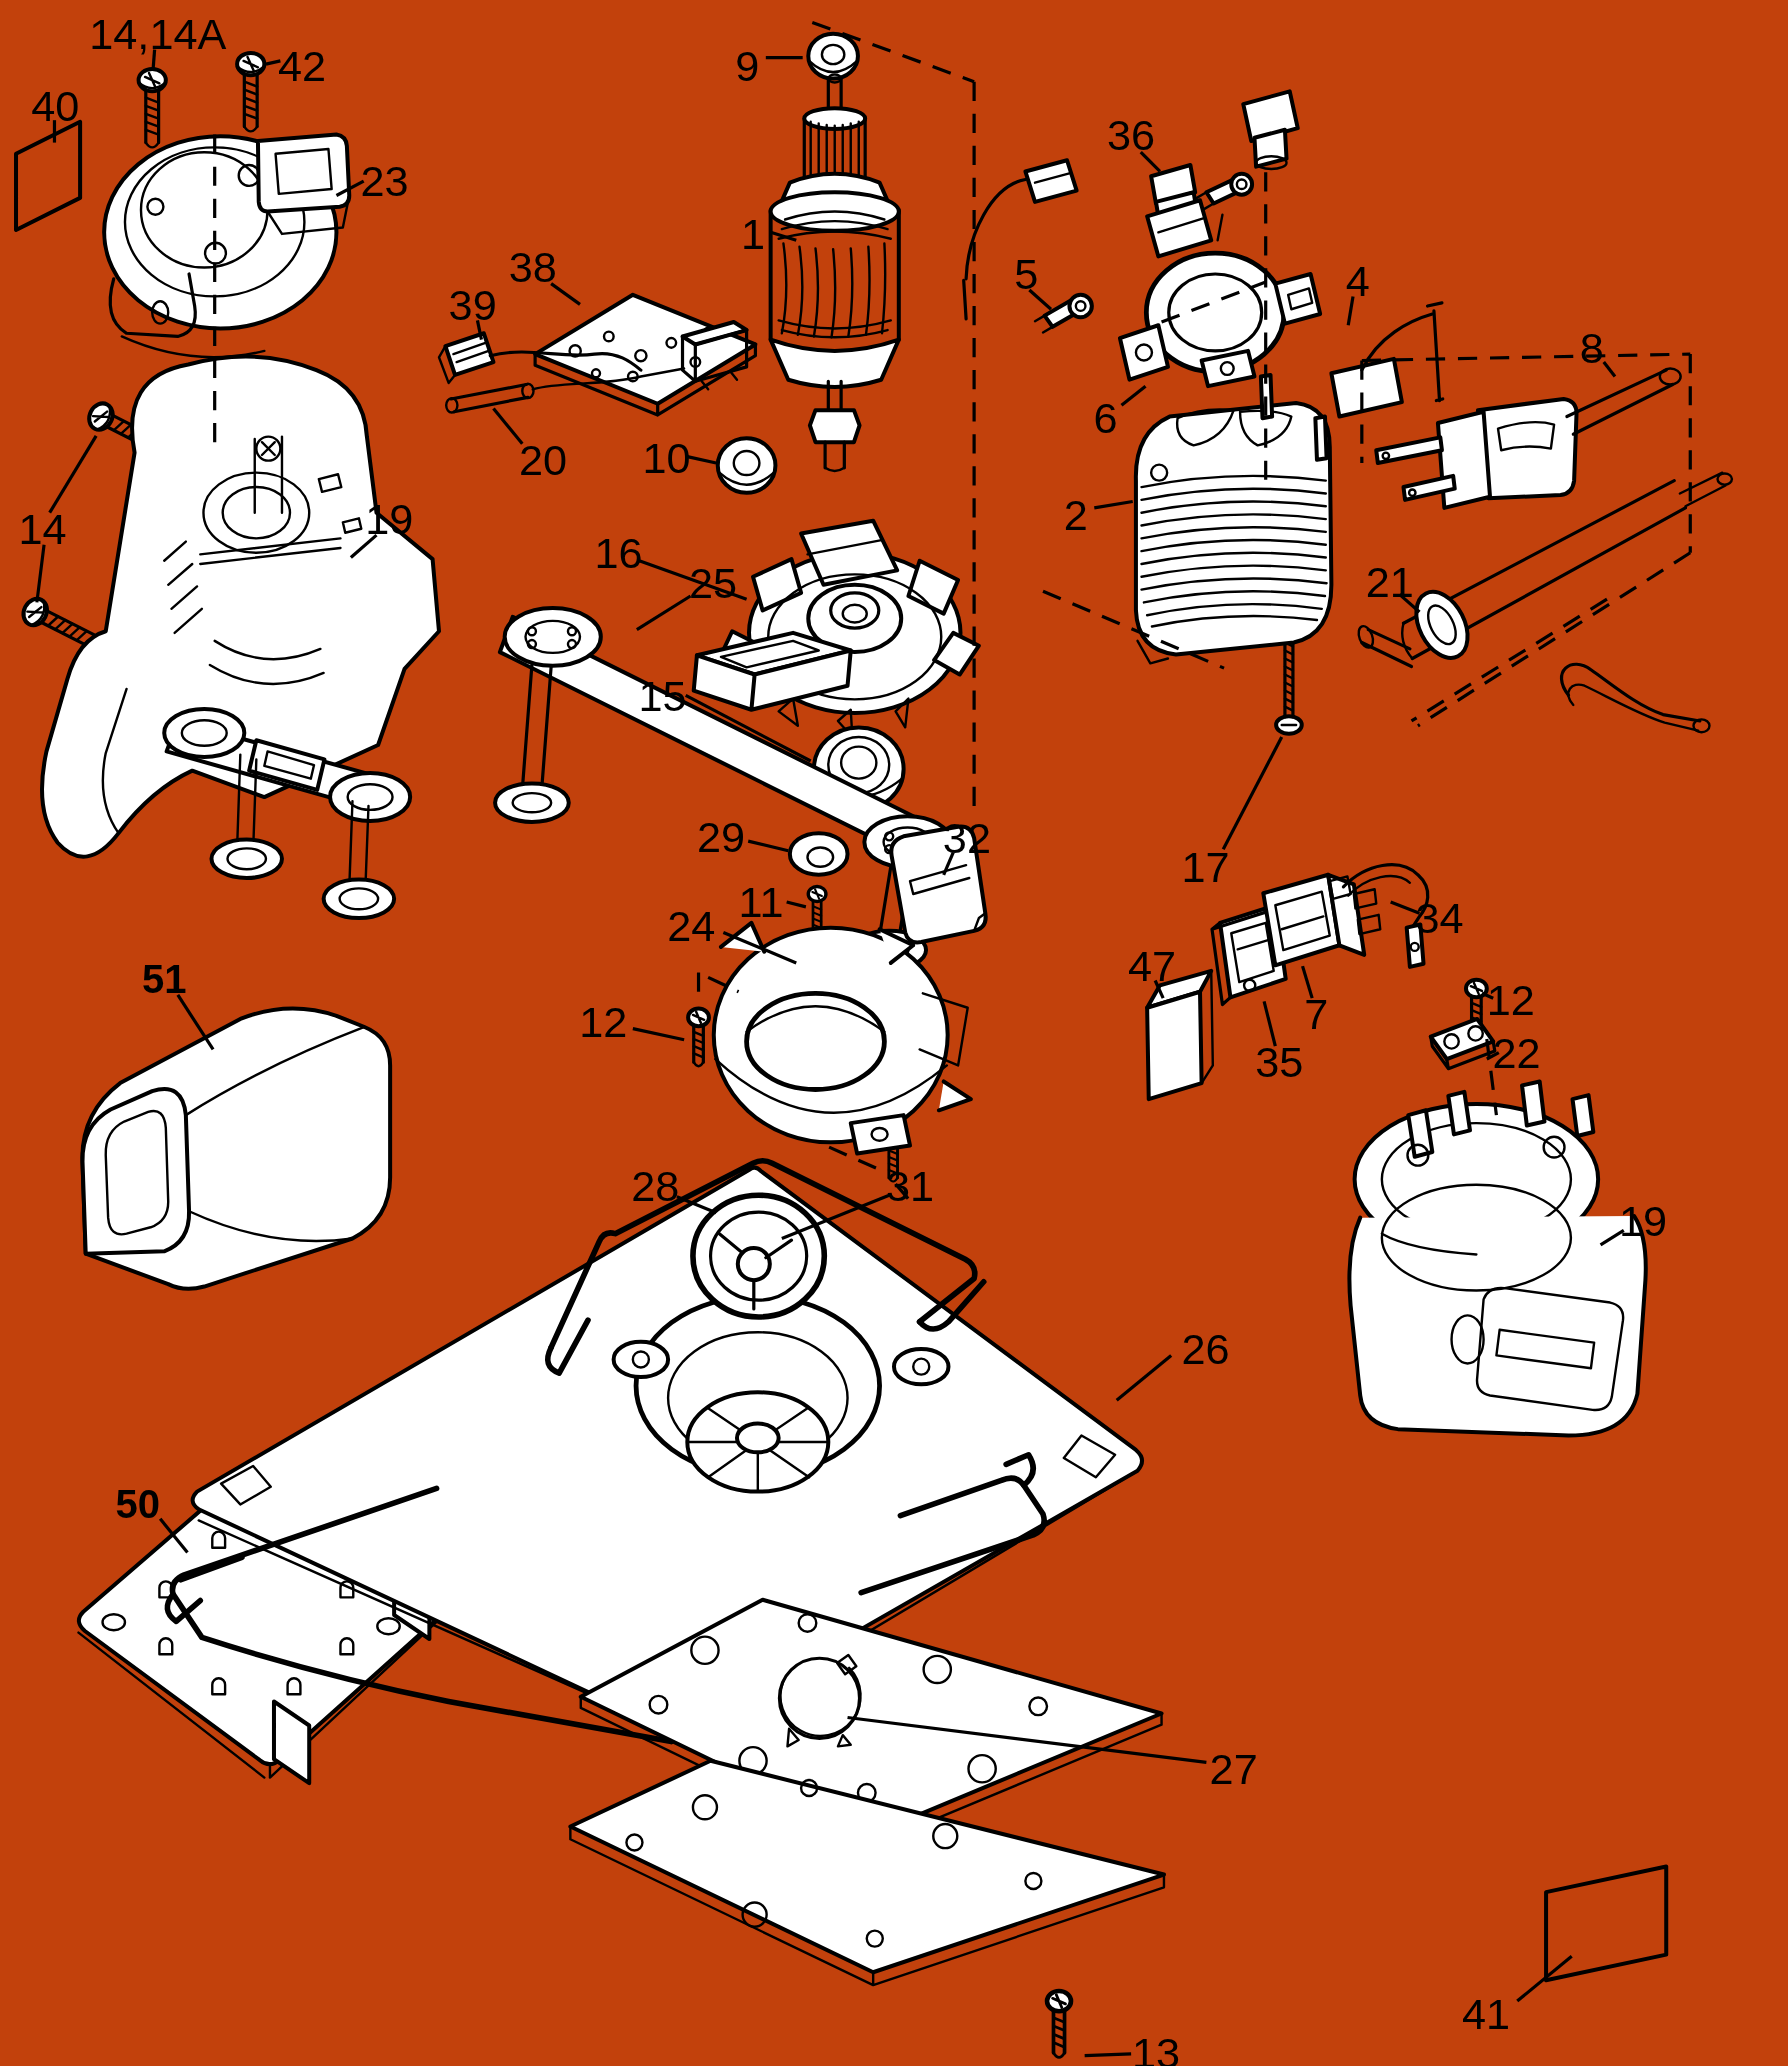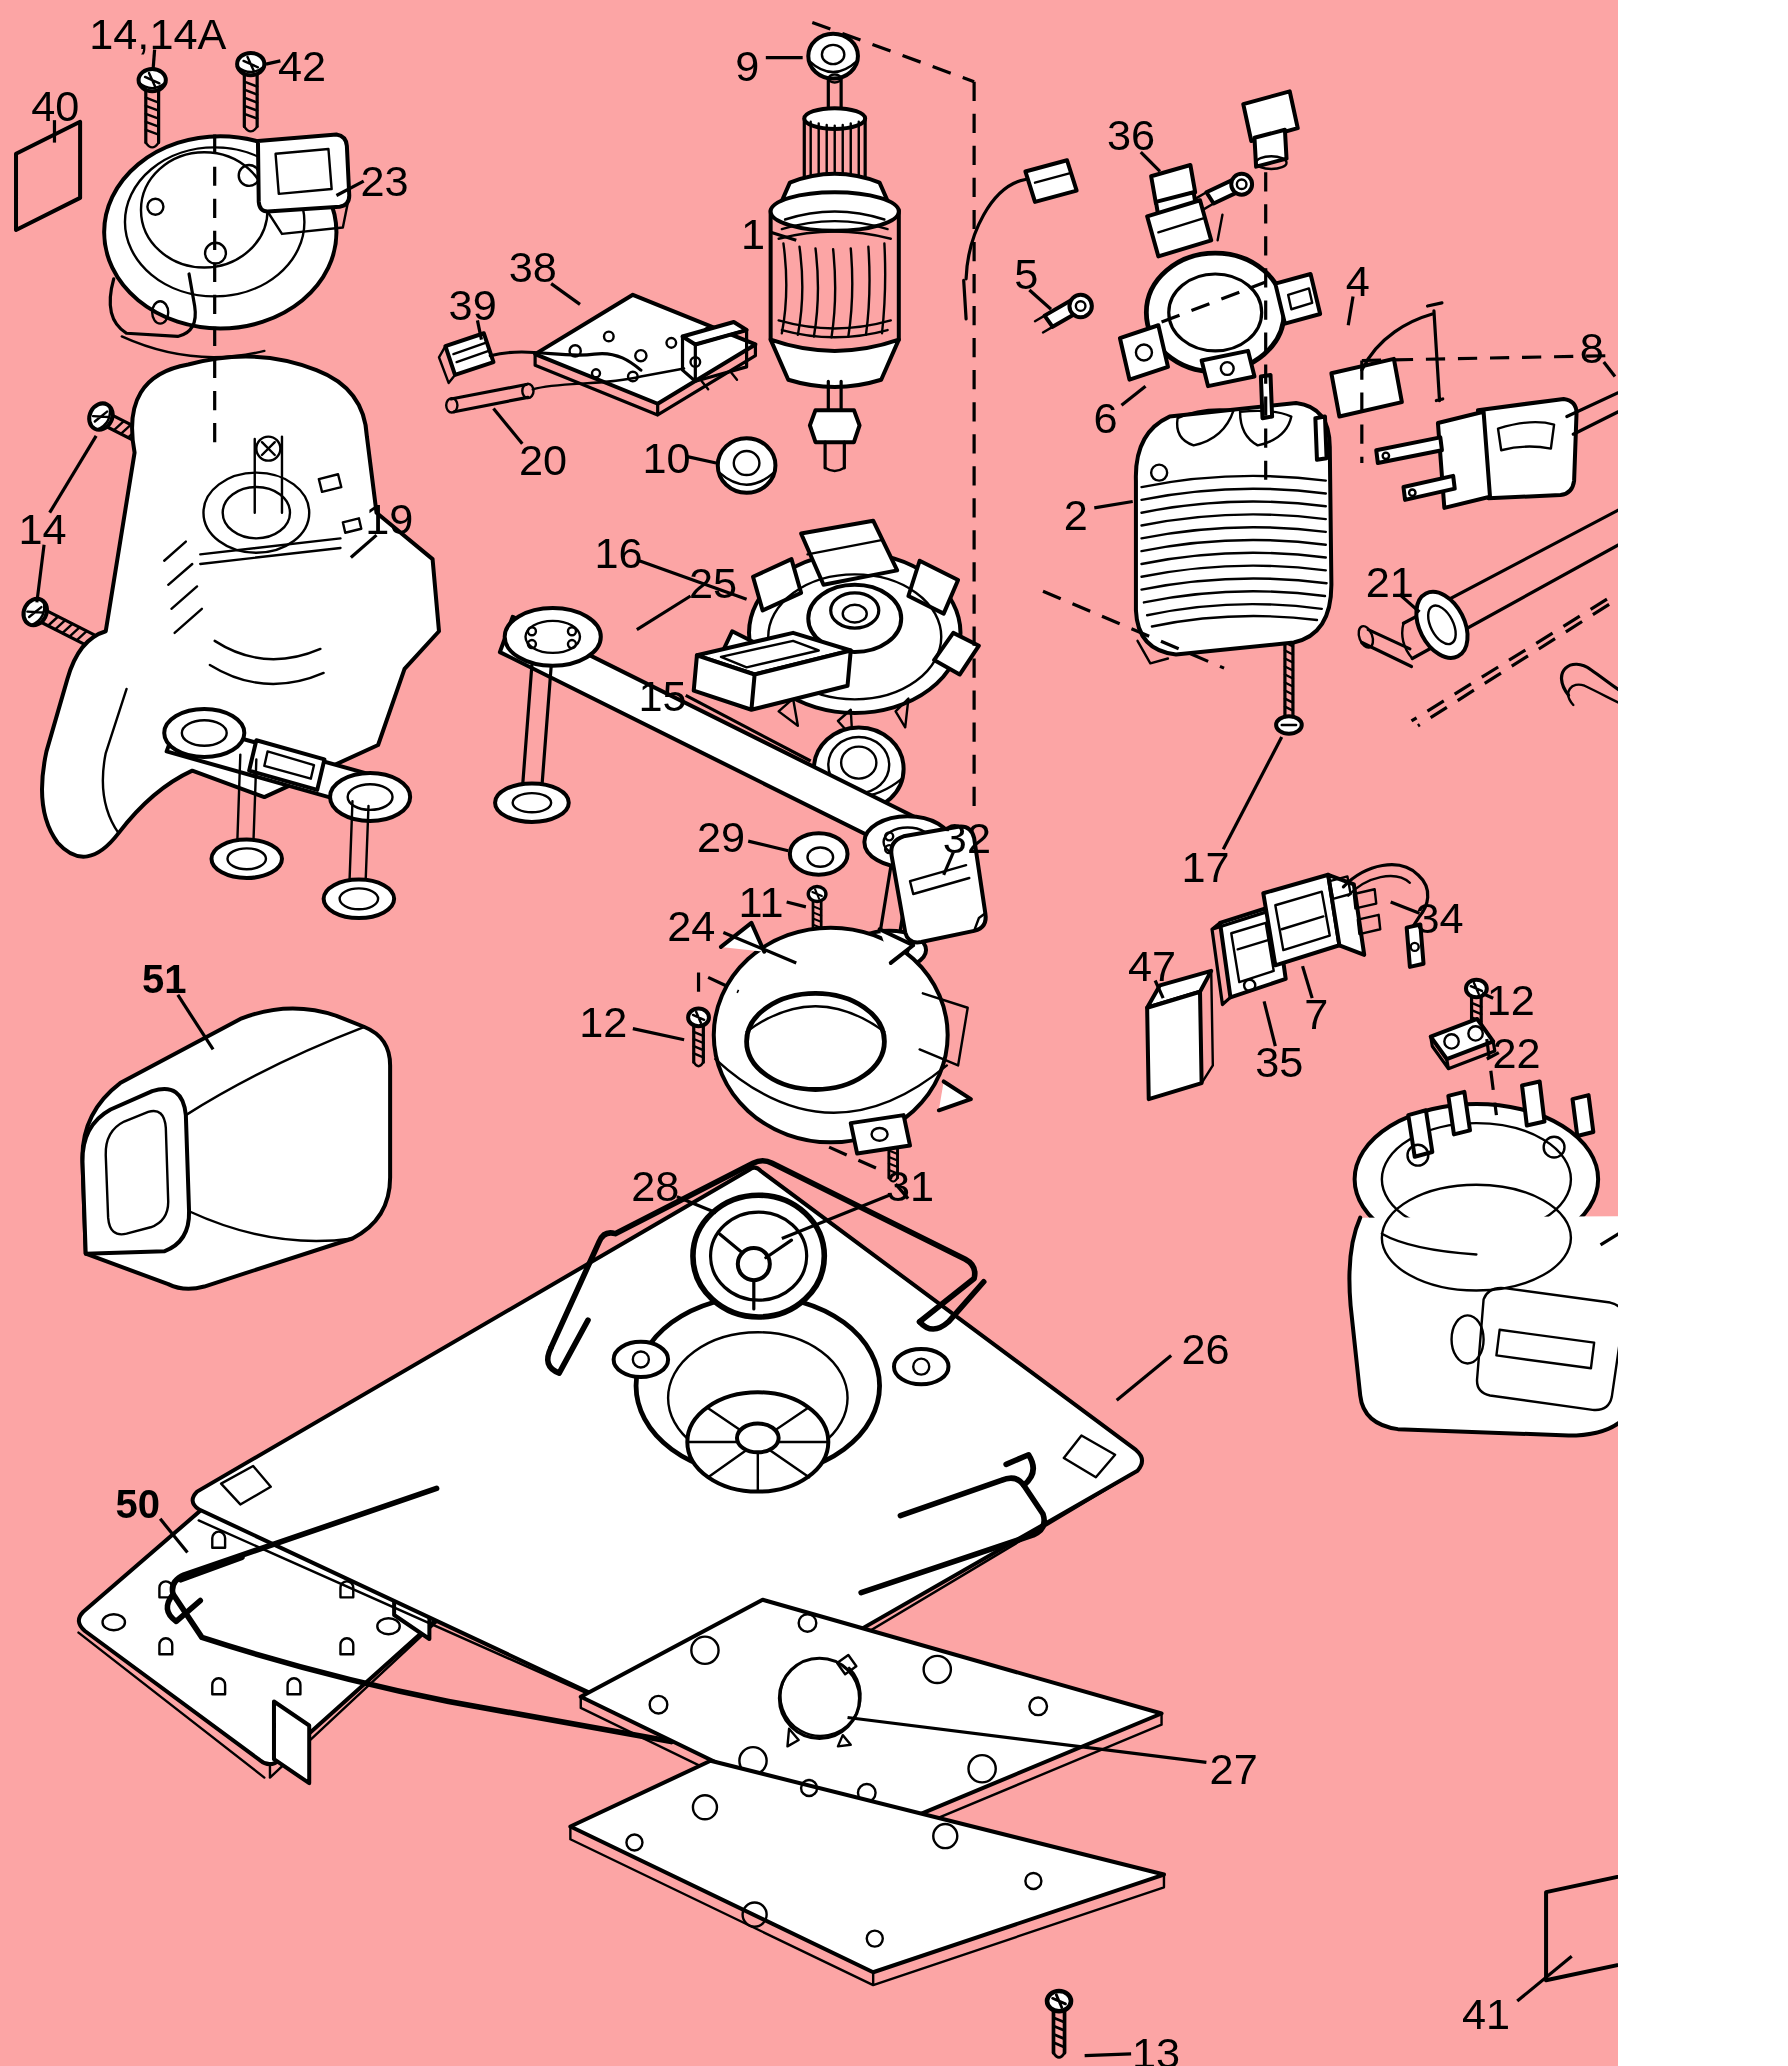--- a/index.html
+++ b/index.html
@@ -1,16 +1,16 @@
 <!DOCTYPE html>
 <html style="font-size:13px"><head>
 <meta charset="utf-8">
 <style>
   html,body{margin:0;padding:0;background:#ffffff;}
-  .page{position:relative;width:1618px;height:2066px;background:#fca5a5;overflow:hidden;}
+  .page{position:relative;width:1788px;height:2066px;background:#c2410c;overflow:hidden;}
   svg{position:absolute;left:0;top:0;}
   .callout{font-family:"Liberation Sans",sans-serif;font-size:54px;font-weight:400;fill:#000;}
   .callout.bold{font-weight:700;font-size:50px;}
   .art{stroke:#000;fill:none;stroke-width:5;stroke-linejoin:round;stroke-linecap:round;}
   .thin{stroke-width:3;}
   .thick{stroke-width:7;}
   .wfill{fill:#fff;}
 </style>
 </head>
 <body>

